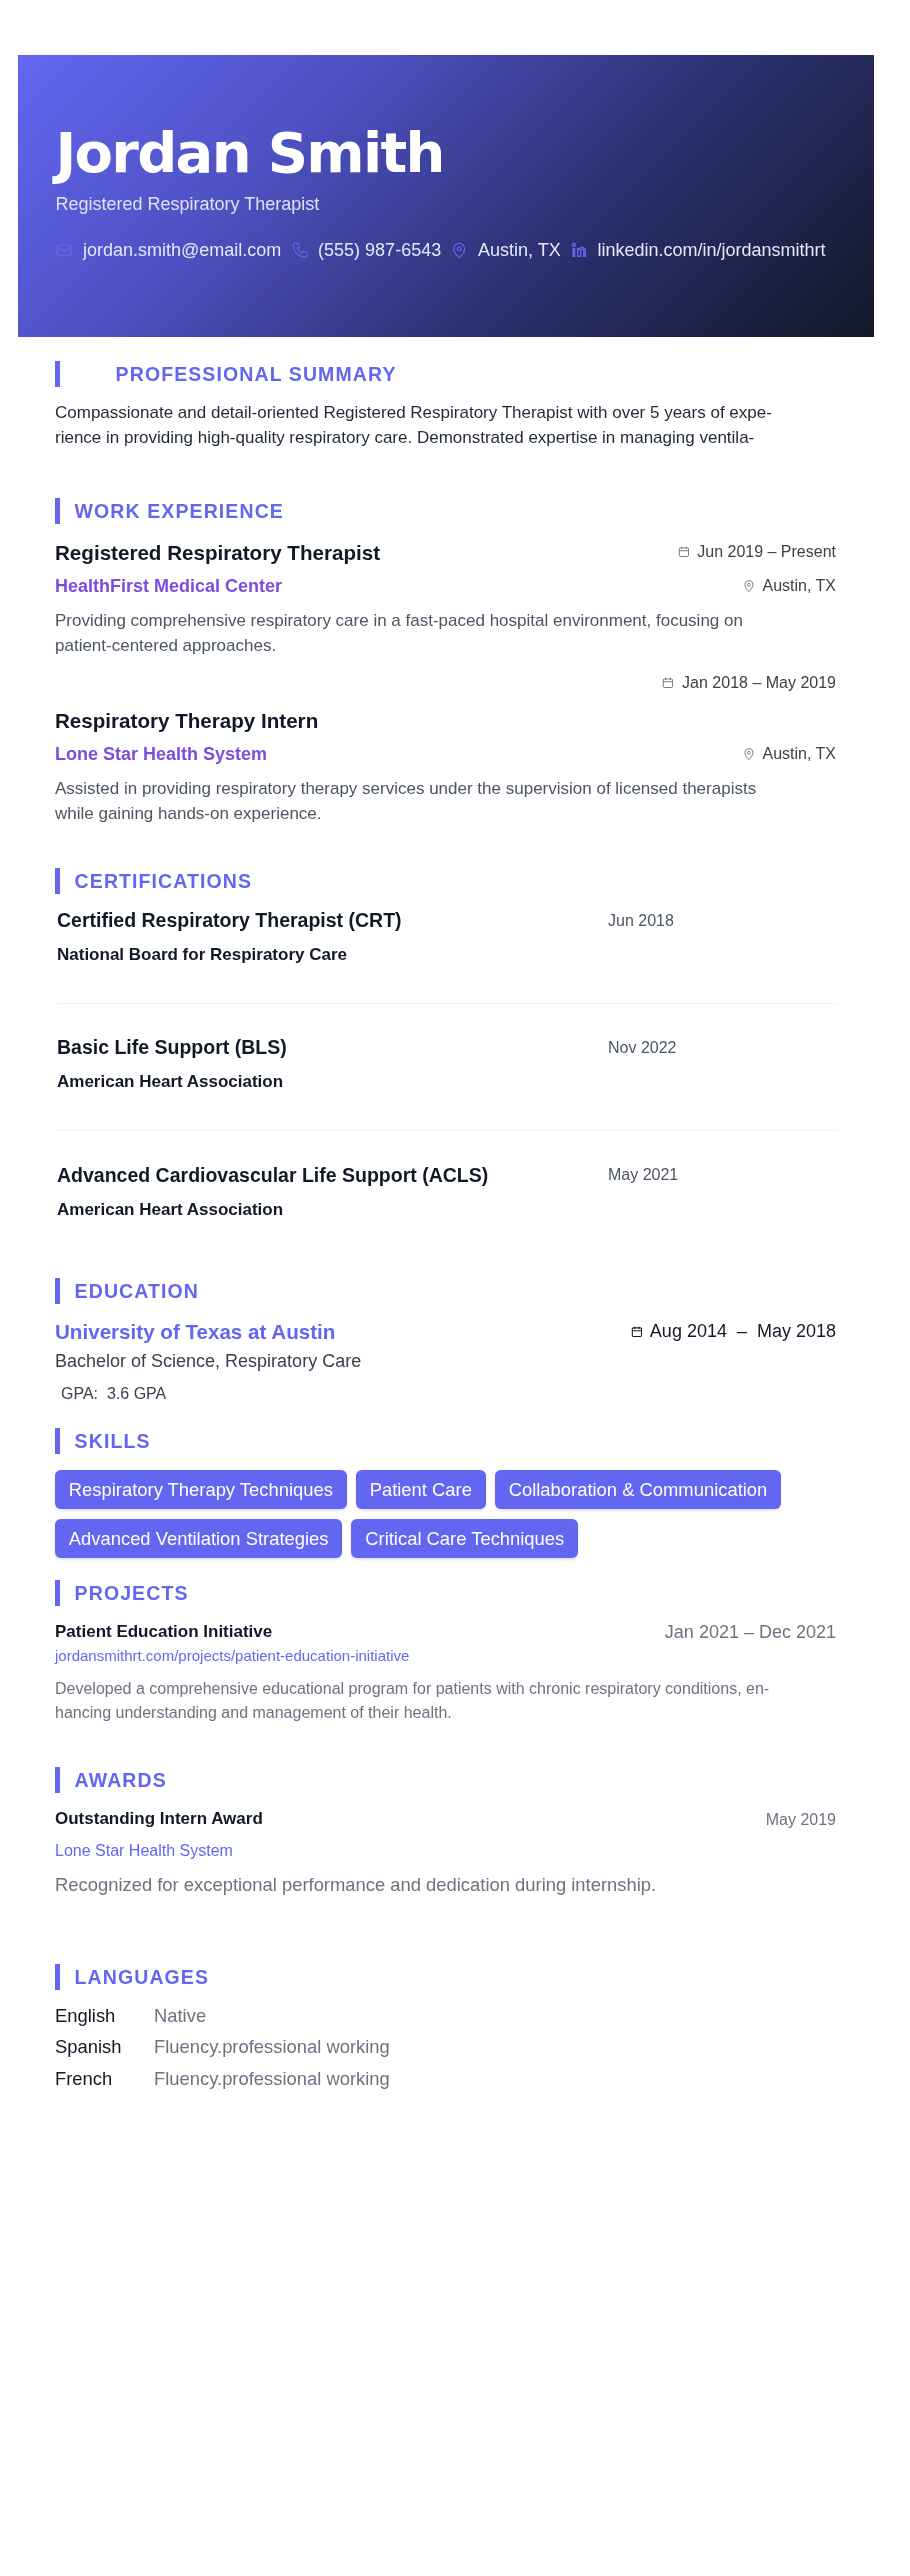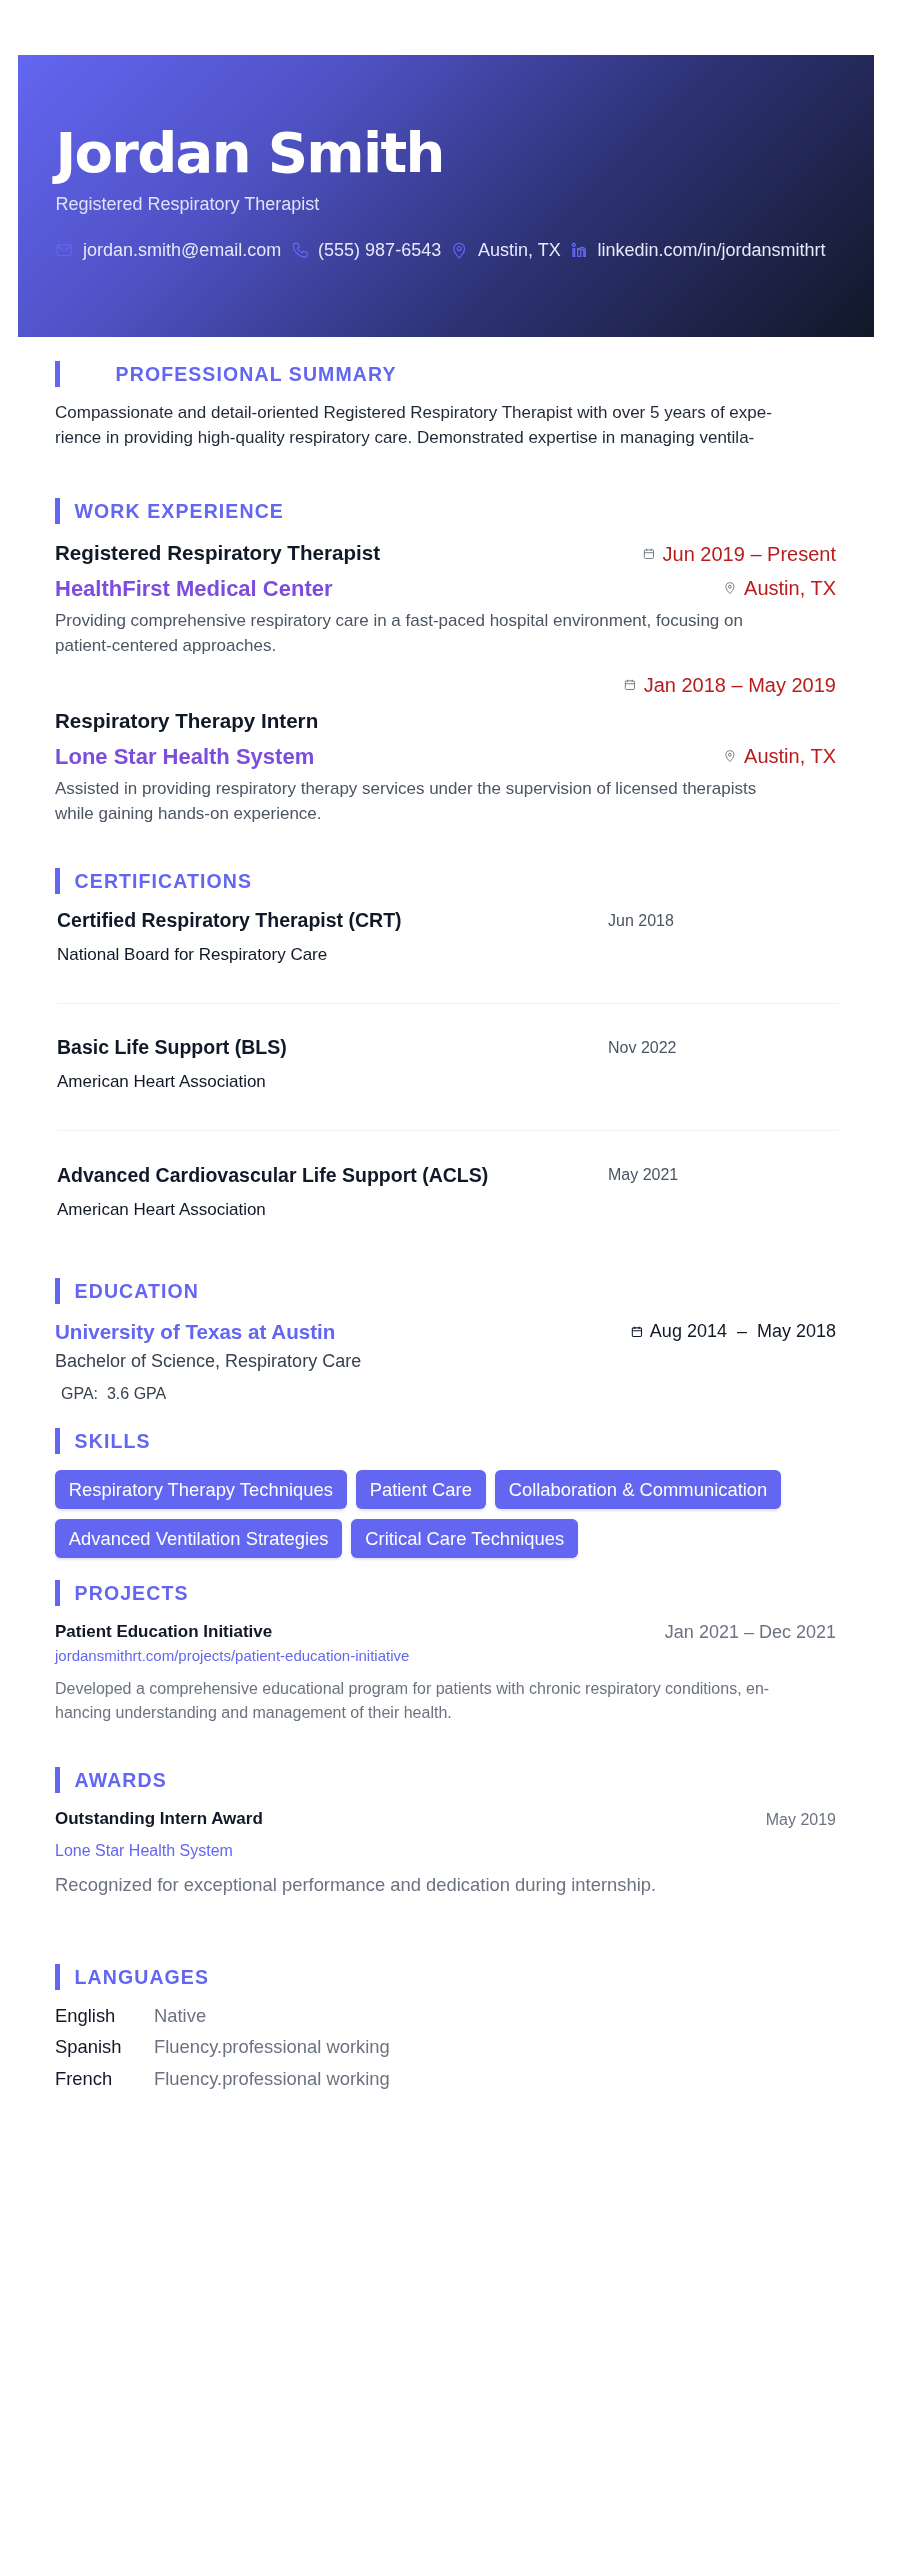--- a/index.html
+++ b/index.html
@@ -16,27 +16,27 @@
   .contact { display: flex; align-items: center; margin-right: 9.2px; }
   .contact svg { width: 18.4px; height: 18.4px; margin-right: 9.2px; flex: none; }
 
   .section-head { position: absolute; left: 55px; height: 26px; display: flex; align-items: center; }
   .section-head .bar { width: 4.6px; height: 26px; background: #6366f1; margin-right: 15px; }
   .section-head .title { font-size: 19.5px; font-weight: bold; letter-spacing: 1.1px; color: #6366f1; }
 
   .abs { position: absolute; line-height: 1.2; white-space: nowrap; }
   .para { position: absolute; left: 55px; width: 783px; font-size: 17px; color: #1f2937; line-height: 25px; }
   .job-title { font-size: 20.6px; font-weight: bold; color: #111827; }
-  .company { font-size: 22px; font-weight: bold; color: #7c4ddd; }
-  .meta { font-size: 20px; color: #b91c1c; display: flex; align-items: center; justify-content: flex-end; }
+  .company { font-size: 18px; font-weight: bold; color: #7c4ddd; }
+  .meta { font-size: 16px; color: #404040; display: flex; align-items: center; justify-content: flex-end; }
   .meta svg { width: 13.8px; height: 13.8px; margin-right: 6.9px; }
   .desc { position: absolute; left: 55px; width: 783px; font-size: 17px; color: #4b5563; line-height: 25px; }
 
   .cert-title { font-size: 19.5px; font-weight: bold; color: #111827; }
-  .cert-org { font-size: 17px; font-weight: normal; color: #111827; }
+  .cert-org { font-size: 17px; font-weight: bold; color: #111827; }
   .cert-date { font-size: 16px; color: #4b5563; }
   .divider { position: absolute; left: 57px; width: 781px; height: 1.1px; background: #f1f2f4; }
 
   .edu-school { font-size: 20.6px; font-weight: bold; color: #6366f1; }
   .edu-degree { font-size: 18px; color: #374151; }
   .edu-gpa { font-size: 16px; color: #374151; }
   .edu-date { font-size: 18px; color: #111827; display: flex; align-items: center; }
   .edu-date svg { width: 13.8px; height: 13.8px; margin-right: 5.7px; }
 
   .chips { position: absolute; left: 55px; width: 791px; display: flex; flex-wrap: wrap; gap: 10.3px 9.2px; }

